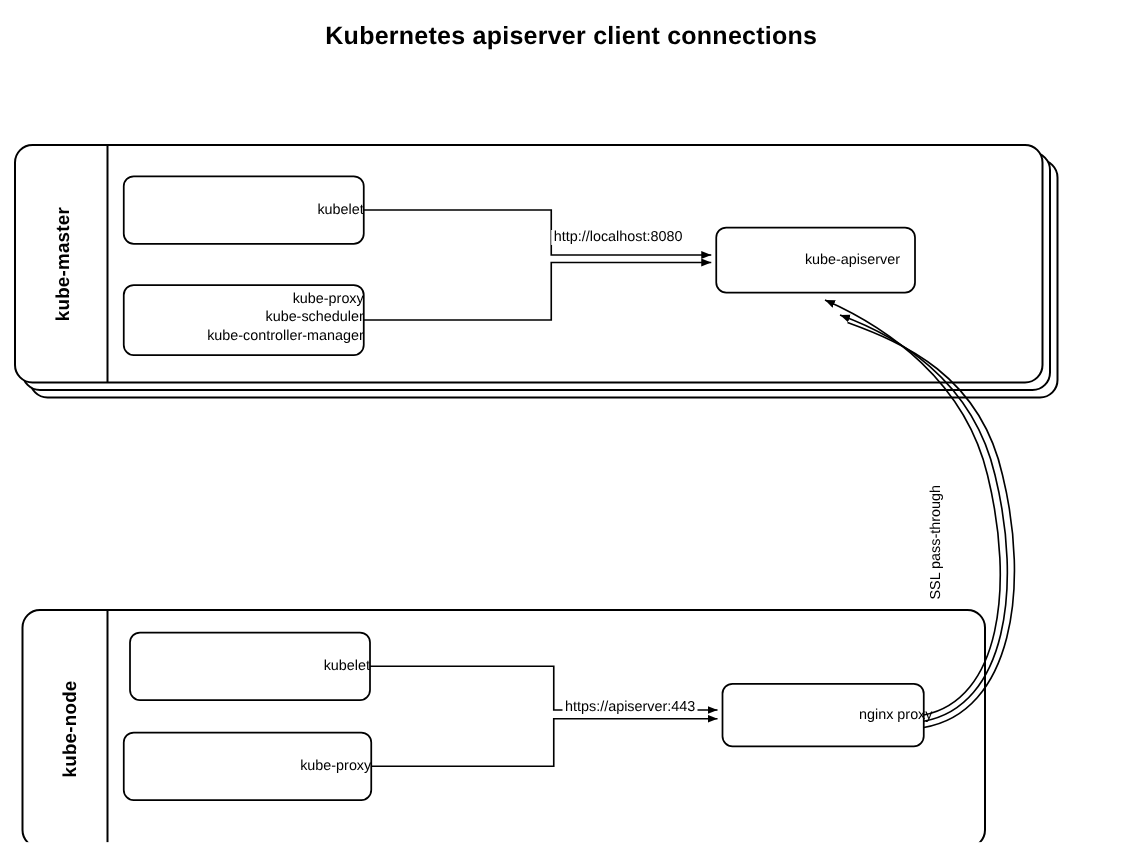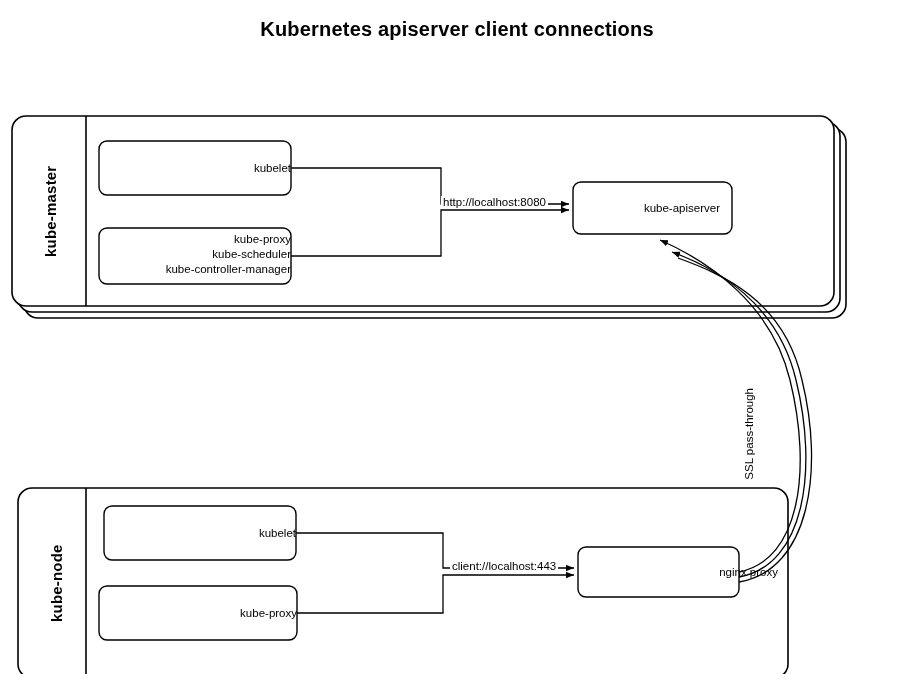--- a/index.html
+++ b/index.html
@@ -114,19 +114,19 @@
   <div class="group-label" style="left:48px; top:528px; height:110px;">kube-node</div>
 
   <div class="node-label" style="left:99px; top:161px; width:192px;">kubelet</div>
   <div class="node-label" style="left:99px; top:232px; width:192px;">kube-proxy
 kube-scheduler
 kube-controller-manager</div>
   <div class="node-label" style="left:573px; top:201px; width:147px;">kube-apiserver</div>
 
   <div class="node-label" style="left:104px; top:526px; width:192px;">kubelet</div>
   <div class="node-label" style="left:99px; top:606px; width:198px;">kube-proxy</div>
-  <div class="node-label" style="left:584px; top:565px; width:194px;">nginx proxy</div>
+  <div class="node-label" style="left:552px; top:565px; width:194px;">nginx proxy</div>
 
-  <div class="edge-label" style="left:441px; top:196px;">http://localhost:8080</div>
-  <div class="edge-label" style="left:450px; top:560px;">client://localhost:443</div>
+  <div class="edge-label" style="left:441px; top:184px;">http://localhost:8080</div>
+  <div class="edge-label" style="left:450px; top:560px;">https://apiserver:443</div>
   <div class="edge-label-vert" style="left:743px; top:388px;">SSL pass-through</div>
 
 </div>
 
 </body></html>

